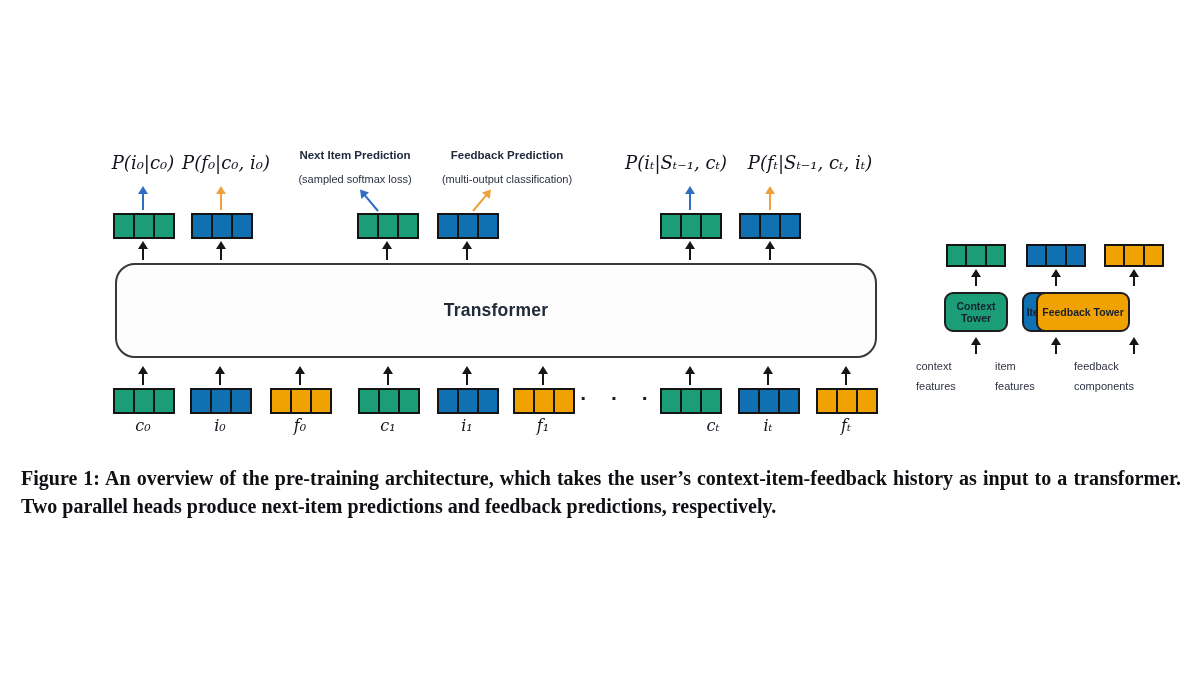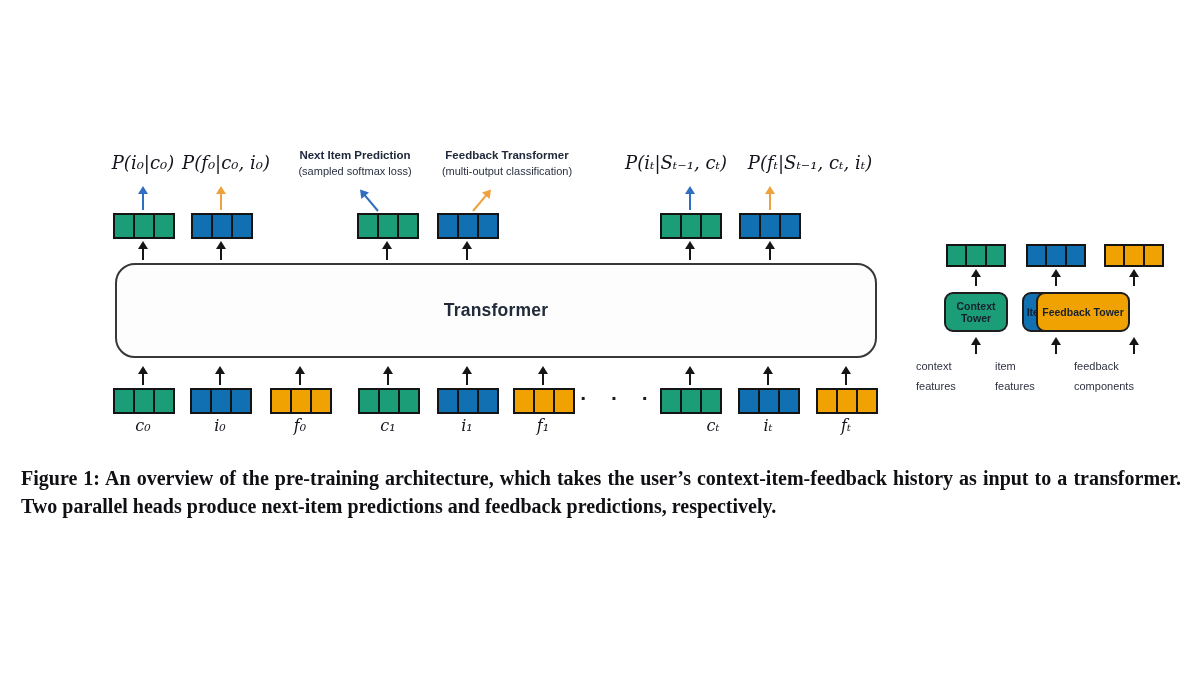--- a/index.html
+++ b/index.html
@@ -33,21 +33,21 @@
     font-family:"DejaVu Serif","Liberation Serif",serif;font-style:italic;
     font-size:18px;color:#14141e;
   }
   .sublbl{
     position:absolute;transform:translateX(-50%);white-space:nowrap;
     font-family:"DejaVu Serif","Liberation Serif",serif;font-style:italic;
     font-size:16px;color:#14141e;
   }
   .headlbl{position:absolute;transform:translateX(-50%);text-align:center;white-space:nowrap;}
   .headlbl .t{font-weight:bold;font-size:11.5px;color:#202a3c;}
-  .headlbl .s{font-size:11px;color:#2a3040;margin-top:4px;}
+  .headlbl .s{font-size:11px;color:#2a3040;margin-top:12px;}
   
   .transformer{
     position:absolute;left:115px;top:263px;width:762px;height:95px;
     box-sizing:border-box;border:2.5px solid #383838;border-radius:20px;
     background:#fdfdfd;display:flex;align-items:center;justify-content:center;
   }
   .transformer span{font-weight:bold;font-size:17.5px;color:#222b3a;letter-spacing:.2px;}
   
   .dots{
     position:absolute;transform:translateX(-50%);font-weight:900;font-size:21px;
@@ -83,21 +83,21 @@
   <div class="mathlbl" style="left:143px;top:152px">P(i₀|c₀)</div>
   <div class="mathlbl" style="left:226px;top:152px">P(f₀|c₀, i₀)</div>
   <div class="mathlbl" style="left:676px;top:152px">P(iₜ|Sₜ₋₁, cₜ)</div>
   <div class="mathlbl" style="left:810px;top:152px">P(fₜ|Sₜ₋₁, cₜ, iₜ)</div>
 
   <div class="headlbl" style="left:355px;top:149px">
     <div class="t">Next Item Prediction</div>
     <div class="s">(sampled softmax loss)</div>
   </div>
   <div class="headlbl" style="left:507px;top:149px">
-    <div class="t">Feedback Transformer</div>
+    <div class="t">Feedback Prediction</div>
     <div class="s">(multi-output classification)</div>
   </div>
 
   <div class="token green" style="left:113px;top:213px">
       <i></i>
       <i></i>
       <i></i>
     </div>
   <div class="token blue" style="left:191px;top:213px">
       <i></i>

